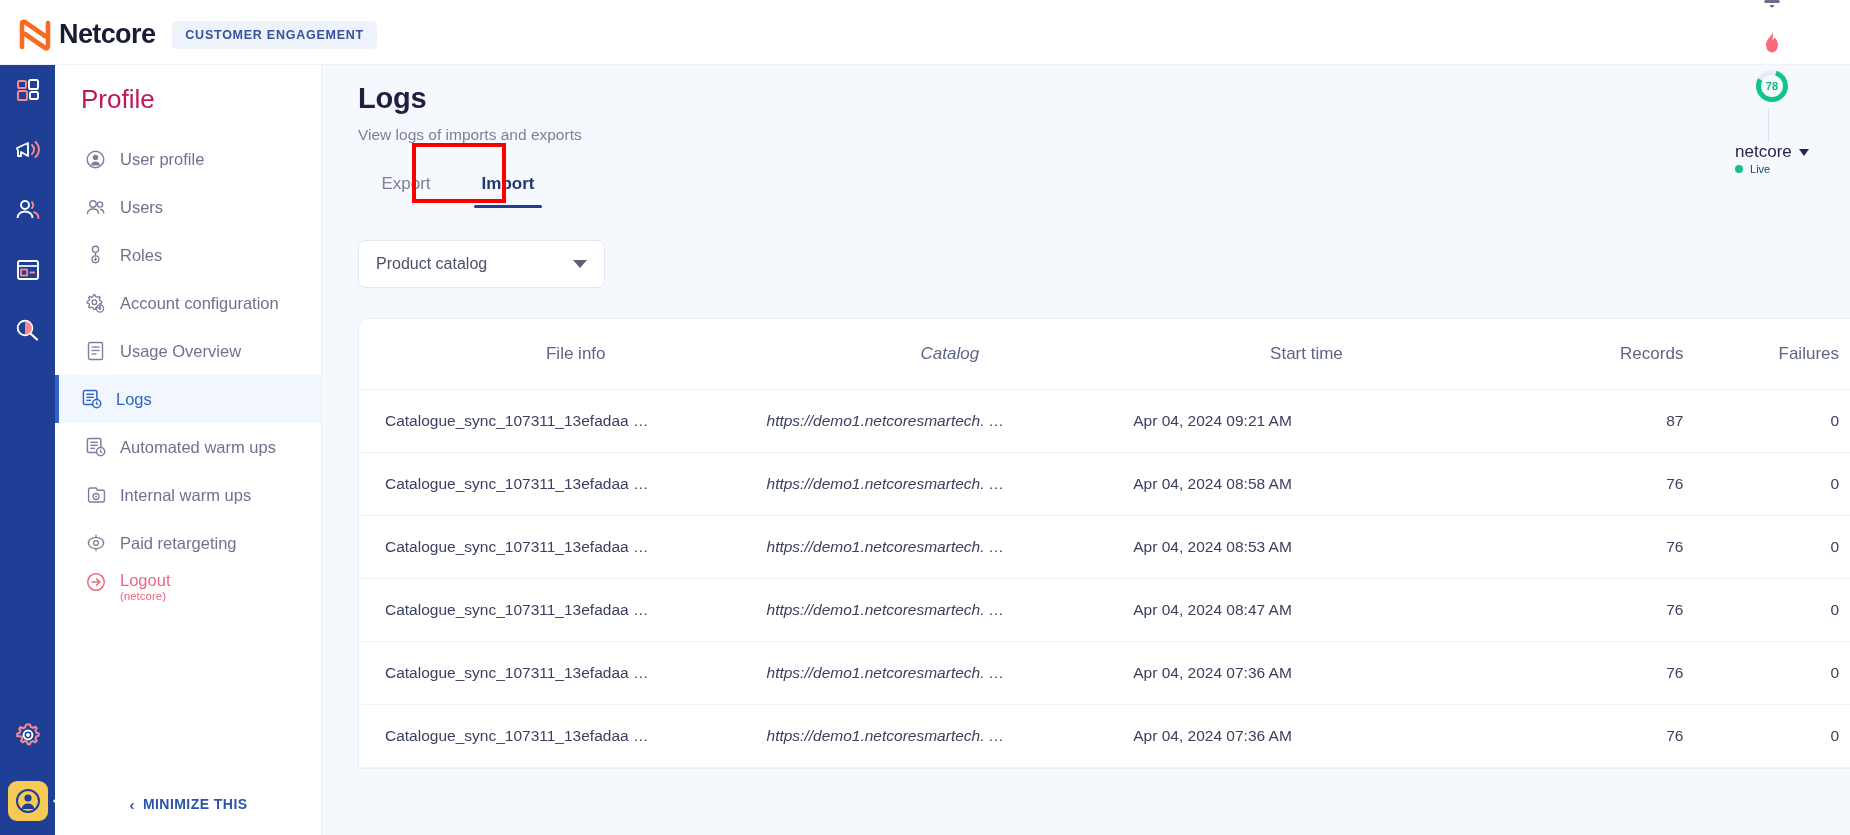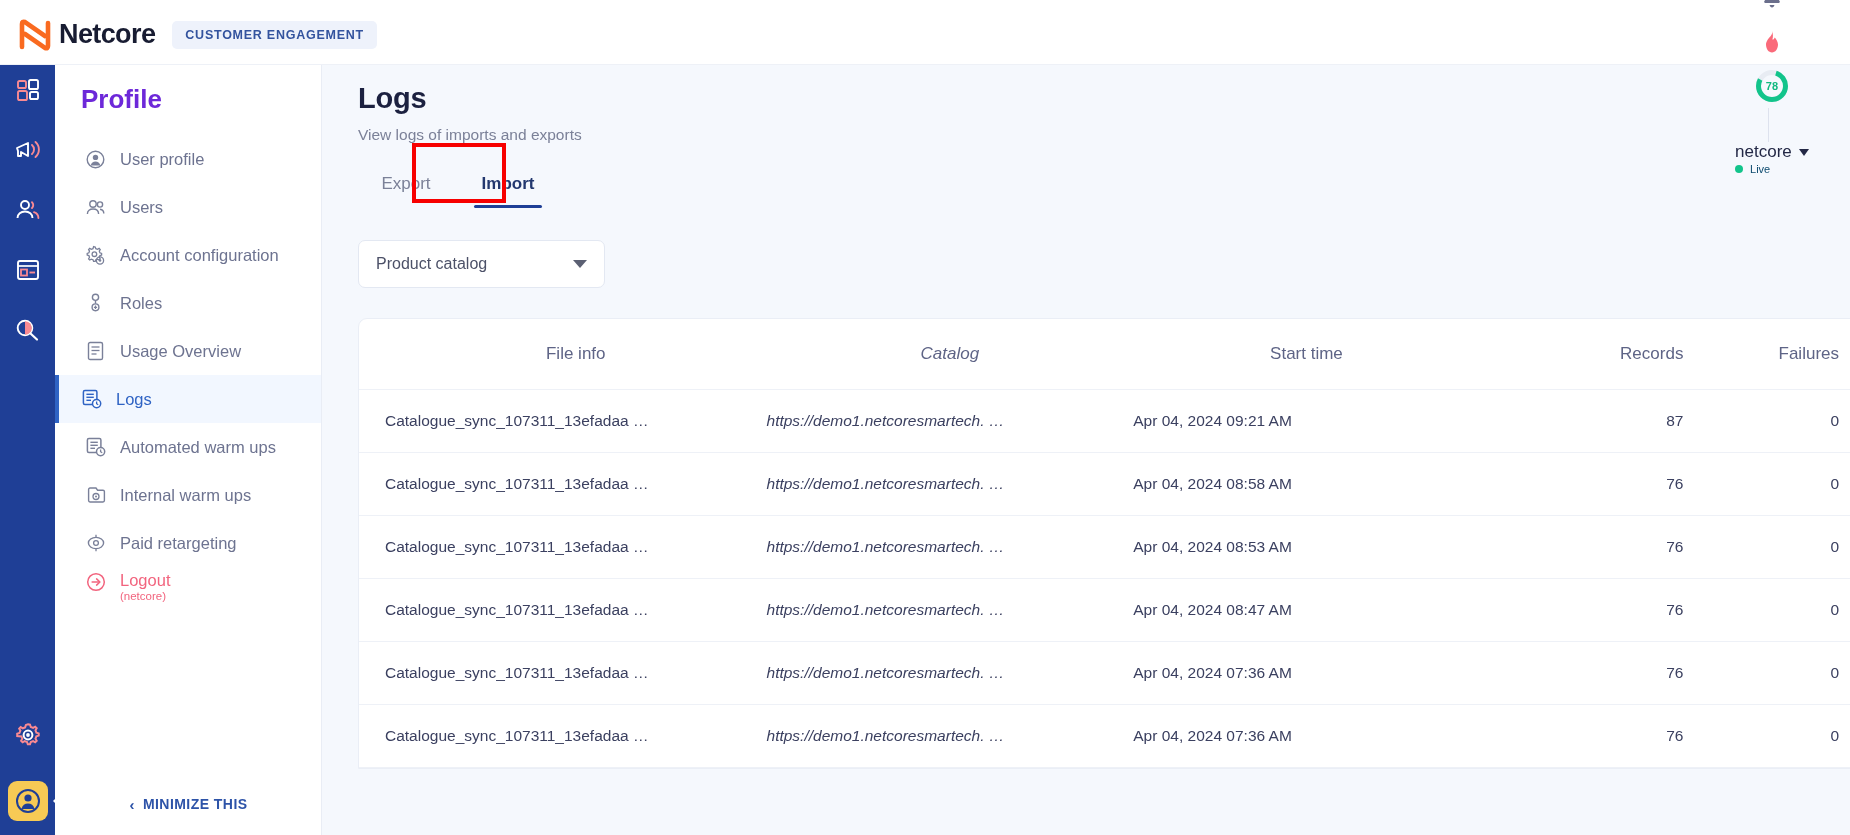--- a/index.html
+++ b/index.html
@@ -89,21 +89,21 @@
     border-right: 11px solid #ffffff;
   }
 
   
   .side {
     position: absolute; top: 60px; left: 55px; width: 267px; height: 775px;
     background: #ffffff; border-right: 1px solid #e9edf5;
     z-index: 10;
   }
   .side-title {
-    font-size: 26px; color: #6d28d9; font-weight: bold;
+    font-size: 26px; color: #be185d; font-weight: normal;
     padding: 24px 0 20px 26px;
   }
   .side-item {
     display: flex; align-items: center; gap: 14px;
     height: 48px; padding-left: 26px; cursor: pointer;
     color: #6d7390; font-size: 16.5px;
     border-left: 4px solid transparent; position: relative;
   }
   .side-item .sico { width: 21px; height: 21px; display: flex; align-items: center; justify-content: center; flex: 0 0 21px; }
   .side-item.active {
@@ -314,40 +314,40 @@
           <circle cx="15" cy="6.5" r="2.6" fill="none" stroke="#7a8099" stroke-width="1.4"></circle>
           <path d="M2.4 16c0-3.2 2.5-5 5.6-5s5.6 1.8 5.6 5" fill="none" stroke="#7a8099" stroke-width="1.4"></path>
           <path d="M15 11.2c2.2.3 3.8 1.9 3.8 4.3" fill="none" stroke="#7a8099" stroke-width="1.4"></path>
         </svg>
     </span>
     <span>Users</span>
   </div>
 
   <div class="side-item">
     <span class="sico">
+      <svg width="17" height="20" viewBox="0 0 17 20">
+          <circle cx="8.5" cy="4.3" r="3.1" fill="none" stroke="#7a8099" stroke-width="1.4"></circle>
+          <path d="M8.5 7.6v3.1" stroke="#7a8099" stroke-width="1.4"></path>
+          <circle cx="8.5" cy="14.3" r="3.4" fill="none" stroke="#7a8099" stroke-width="1.4"></circle>
+          <path d="M8.5 12.6v3.4M6.9 14.3h3.2" stroke="#7a8099" stroke-width="1.2"></path>
+        </svg>
+    </span>
+    <span>Roles</span>
+  </div>
+
+  <div class="side-item">
+    <span class="sico">
       <svg width="21" height="21" viewBox="0 0 21 21">
           <path d="M8.6 1.6l1.6.4.6 1.7 1.7.6 1.6-.9 1.1 1.1-.9 1.6.6 1.7 1.7.6v1.6l-1.7.6-.6 1.7.9 1.6-1.1 1.1-1.6-.9-1.7.6-.6 1.7H8.6l-.6-1.7-1.7-.6-1.6.9-1.1-1.1.9-1.6-.6-1.7-1.7-.6V8.4l1.7-.6.6-1.7-.9-1.6 1.1-1.1 1.6.9 1.7-.6z" fill="none" stroke="#7a8099" stroke-width="1.3"></path>
           <circle cx="9.4" cy="9.2" r="2.3" fill="none" stroke="#7a8099" stroke-width="1.3"></circle>
           <circle cx="15" cy="15.5" r="3.6" fill="none" stroke="#7a8099" stroke-width="1.3"></circle>
           <circle cx="15" cy="15.5" r="1.3" fill="#7a8099"></circle>
         </svg>
     </span>
     <span>Account configuration</span>
-  </div>
-
-  <div class="side-item">
-    <span class="sico">
-      <svg width="17" height="20" viewBox="0 0 17 20">
-          <circle cx="8.5" cy="4.3" r="3.1" fill="none" stroke="#7a8099" stroke-width="1.4"></circle>
-          <path d="M8.5 7.6v3.1" stroke="#7a8099" stroke-width="1.4"></path>
-          <circle cx="8.5" cy="14.3" r="3.4" fill="none" stroke="#7a8099" stroke-width="1.4"></circle>
-          <path d="M8.5 12.6v3.4M6.9 14.3h3.2" stroke="#7a8099" stroke-width="1.2"></path>
-        </svg>
-    </span>
-    <span>Roles</span>
   </div>
 
   <div class="side-item">
     <span class="sico">
       <svg width="17" height="20" viewBox="0 0 17 20">
           <rect x="1.5" y="1.5" width="14" height="17" rx="1.6" fill="none" stroke="#7a8099" stroke-width="1.4"></rect>
           <line x1="4.5" y1="6" x2="12.5" y2="6" stroke="#7a8099" stroke-width="1.3"></line>
           <line x1="4.5" y1="9.5" x2="12.5" y2="9.5" stroke="#7a8099" stroke-width="1.3"></line>
           <line x1="4.5" y1="13" x2="9.5" y2="13" stroke="#7a8099" stroke-width="1.3"></line>
         </svg>

